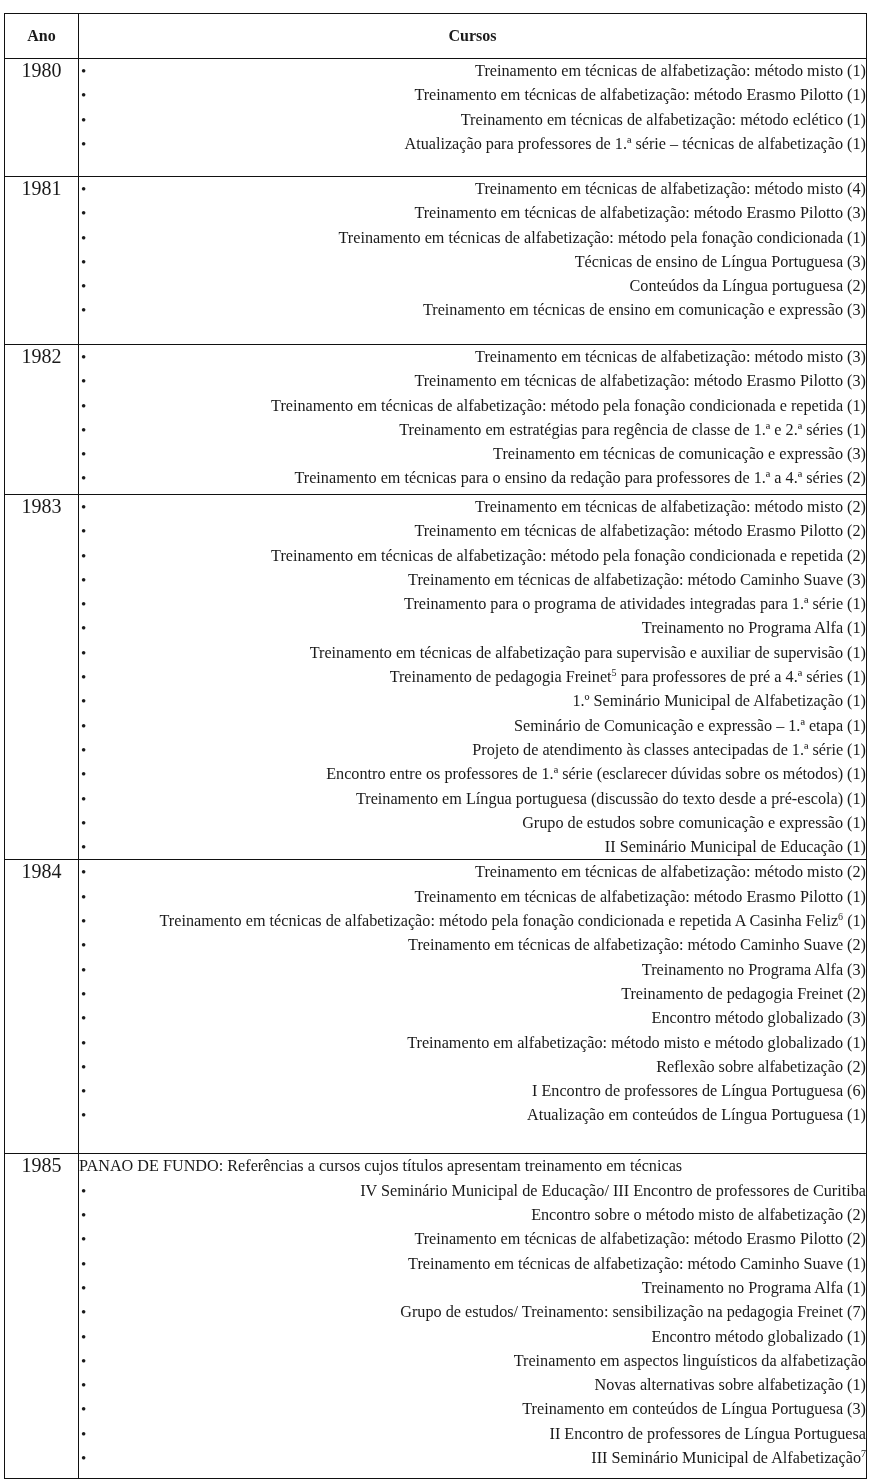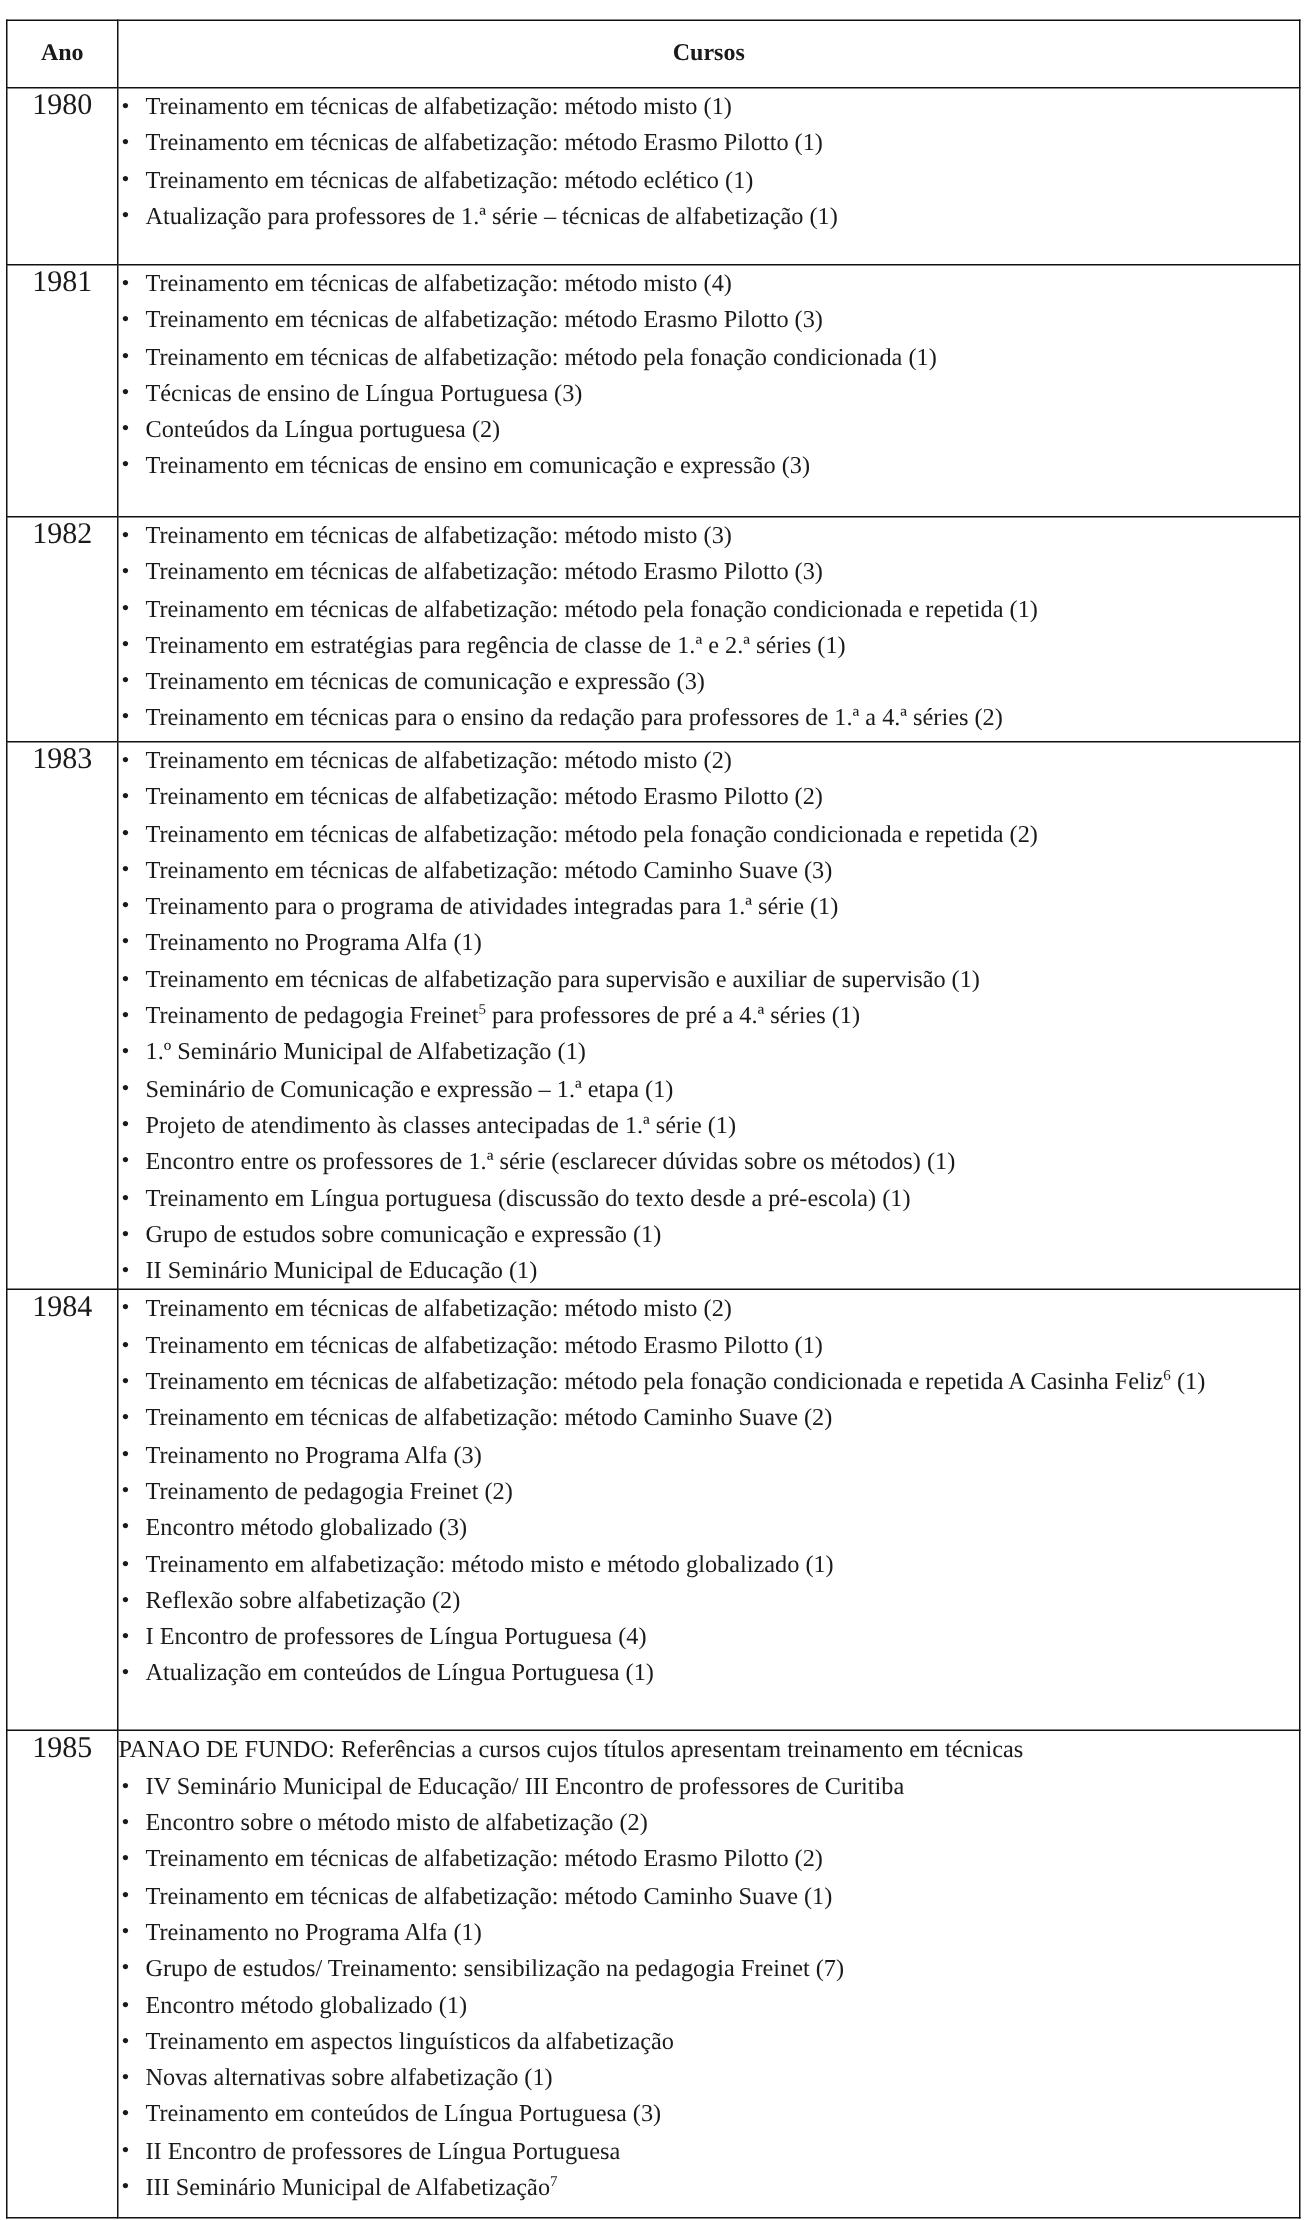--- a/index.html
+++ b/index.html
@@ -6,21 +6,21 @@
   body { width: 871px; height: 1480px; position: relative; overflow: hidden;
          font-family: "Liberation Serif", "DejaVu Serif", serif; color: #1a1a1a; }
   table.courses { position: absolute; left: 4px; top: 13px; width: 863px;
                   border-collapse: collapse; table-layout: fixed; }
   table.courses td, table.courses th { border: 1.5px solid #111; vertical-align: top; padding: 0; }
   col.c-year { width: 74px; }
   th { font-weight: bold; font-size: 16px; height: 44px; vertical-align: middle !important; text-align: center; }
   td.year { font-size: 20px; text-align: center; padding-top: 3px; }
   td.list-cell { padding: 2px 6px 0 22px; font-size: 16.2px; line-height: 24.3px; }
   ul { margin: 0; padding: 0; list-style: none; }
-  li { position: relative; padding-left: 18px; }
+  li { position: relative; padding-left: 18px; text-align: right; }
   li::before { content: "\2022"; position: absolute; left: 2px; top: 0; font-size: 15px; }
   .intro { padding-left: 0; }
   sup { font-size: 10px; line-height: 0; vertical-align: 6px; }
   tr.r1980 td { height: 117px; }
   tr.r1981 td { height: 167px; }
   tr.r1982 td { height: 149px; }
   tr.r1983 td { height: 363px; }
   tr.r1984 td { height: 293px; }
   tr.r1985 td { height: 324px; }
 </style>
@@ -104,21 +104,21 @@
           <ul>
             <li><span>Treinamento em técnicas de alfabetização: método misto (2)</span></li>
             <li><span>Treinamento em técnicas de alfabetização: método Erasmo Pilotto (1)</span></li>
             <li><span>Treinamento em técnicas de alfabetização: método pela fonação condicionada e repetida A Casinha Feliz</span><sup>6</sup><span> (1)</span></li>
             <li><span>Treinamento em técnicas de alfabetização: método Caminho Suave (2)</span></li>
             <li><span>Treinamento no Programa Alfa (3)</span></li>
             <li><span>Treinamento de pedagogia Freinet (2)</span></li>
             <li><span>Encontro método globalizado (3)</span></li>
             <li><span>Treinamento em alfabetização: método misto e método globalizado (1)</span></li>
             <li><span>Reflexão sobre alfabetização (2)</span></li>
-            <li><span>I Encontro de professores de Língua Portuguesa (4)</span></li>
+            <li><span>I Encontro de professores de Língua Portuguesa (6)</span></li>
             <li><span>Atualização em conteúdos de Língua Portuguesa (1)</span></li>
           </ul>
         </td>
       </tr>
       <tr class="r1985">
         <td class="year">1985</td>
         <td class="list-cell">
           <div class="intro">PANAO DE FUNDO: Referências a cursos cujos títulos apresentam treinamento em técnicas</div>
           <ul>
             <li><span>IV Seminário Municipal de Educação/ III Encontro de professores de Curitiba</span></li>

